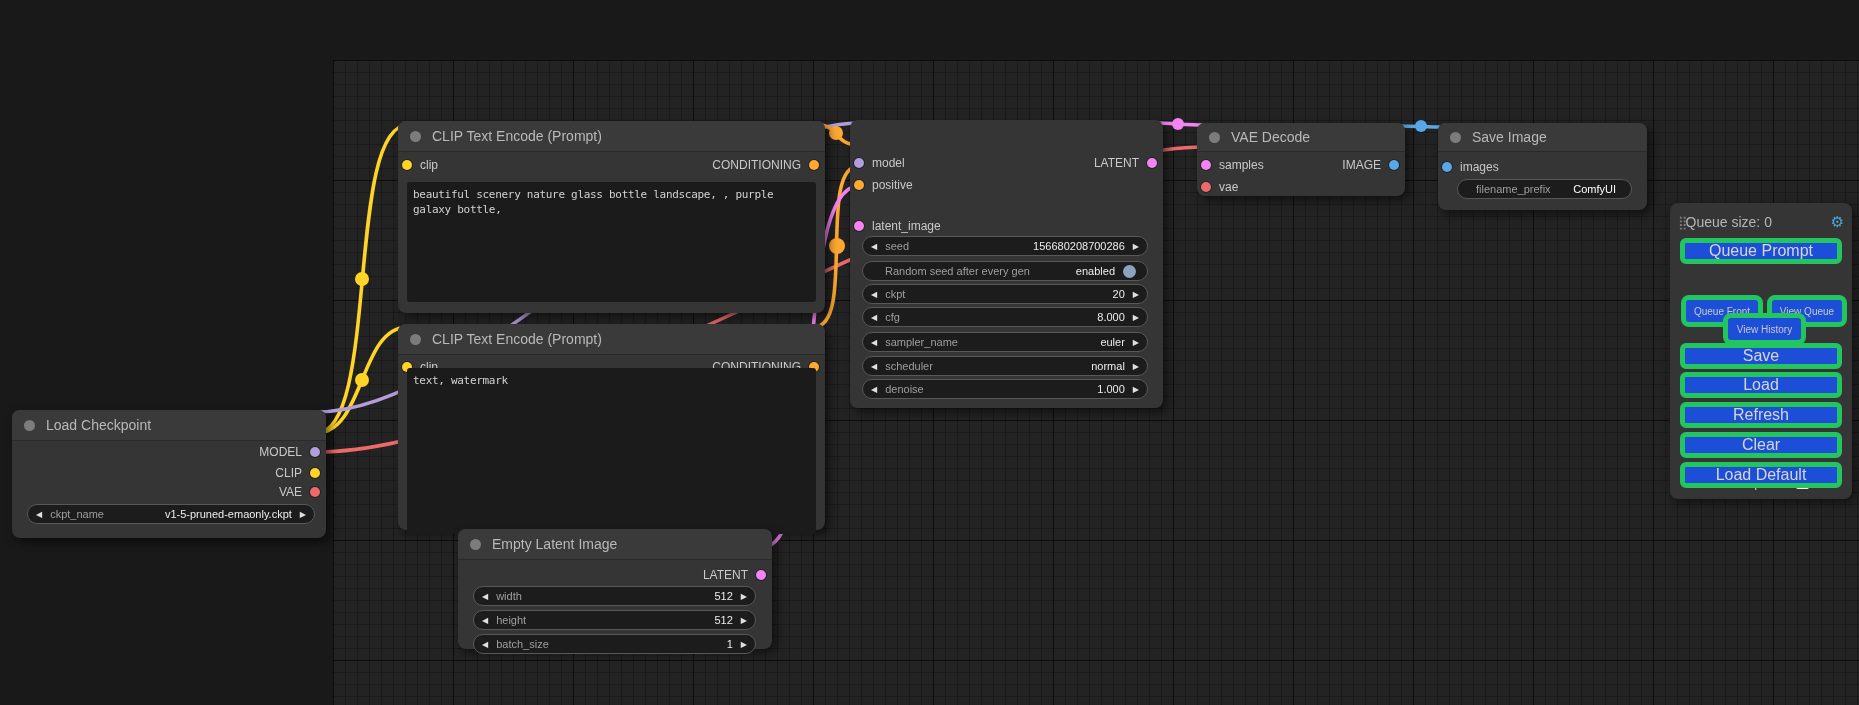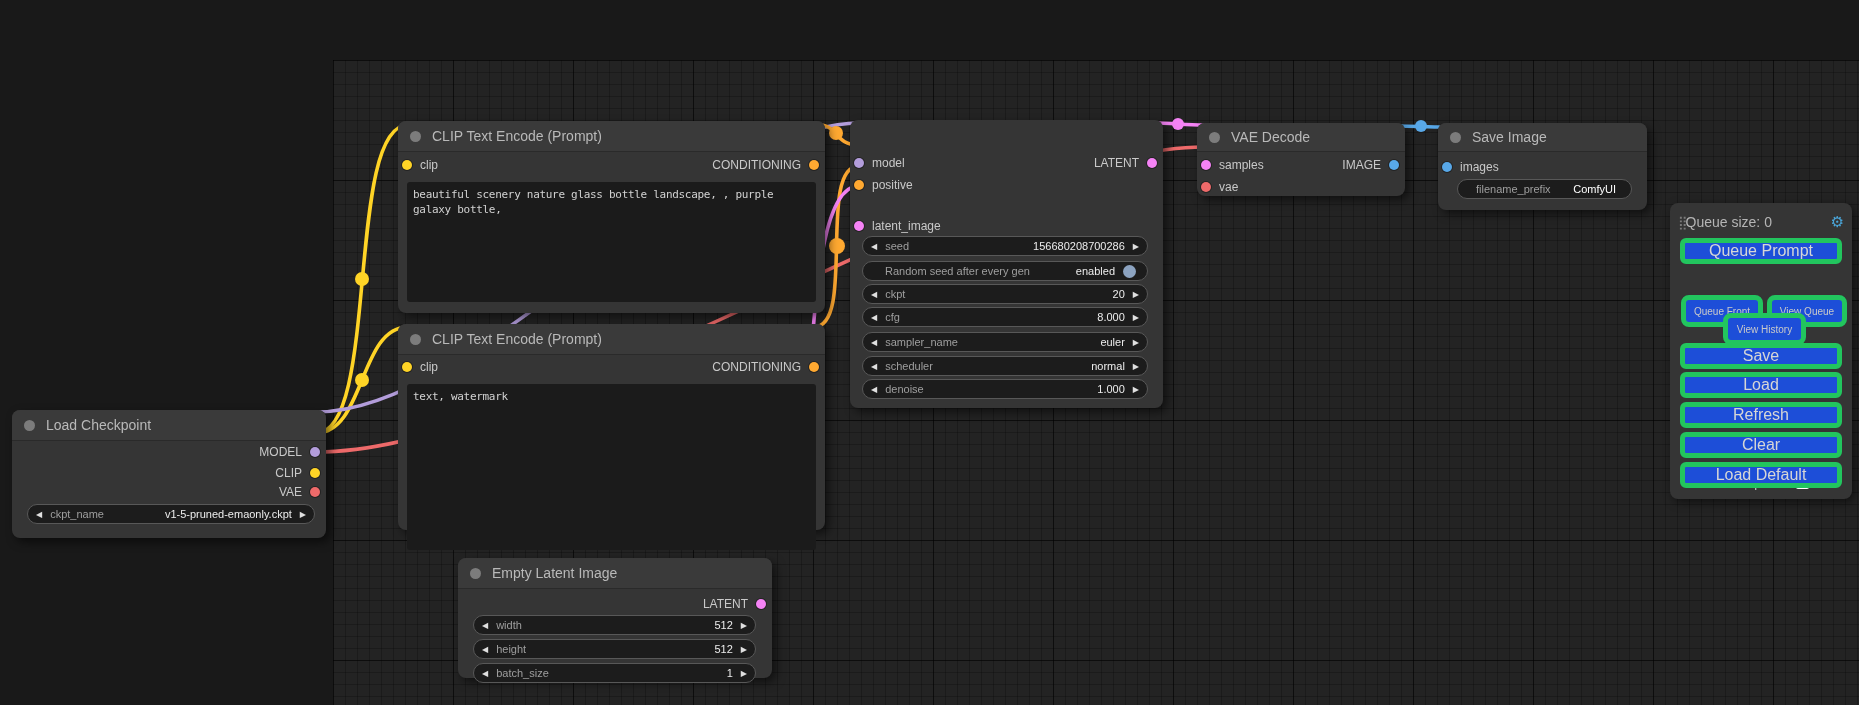--- a/index.html
+++ b/index.html
@@ -121,21 +121,21 @@
     <span class="tdot" style="background-color: rgb(124, 124, 124);"></span>
     <span>CLIP Text Encode (Prompt)</span>
   </div>
   <div class="prow" style="top:33px">
     <span class="pdot in-dot" style="background-color: rgb(255, 212, 38);"></span>
     <span>clip</span>
     <span class="spacer"></span>
     <span>CONDITIONING</span>
     <span class="pdot out-dot" style="background-color: rgb(255, 169, 49);"></span>
   </div>
-  <div class="prompt-text" style="left:9px;top:60px;width:409px;height:166px">text, watermark</div>
+  <div class="prompt-text" style="left:9px;top:44px;width:409px;height:166px">text, watermark</div>
 </div>
 
 <div class="node" style="left:850px;top:80px;width:313px;height:288px">
   <div class="prow" style="top:33px">
     <span class="pdot in-dot" style="background-color: rgb(179, 157, 219);"></span>
     <span>model</span>
     <span class="spacer"></span>
     <span>LATENT</span>
     <span class="pdot out-dot" style="background-color: rgb(245, 131, 245);"></span>
   </div>
@@ -184,21 +184,21 @@
     <span class="warrow">▶</span>
   </div>
   <div class="widget" style="left:12px;top:259px;width:286px">
     <span class="warrow">◀</span>
     <span class="wlabel">denoise</span>
     <span class="wvalue">1.000</span>
     <span class="warrow">▶</span>
   </div>
 </div>
 
-<div class="node" style="left:458px;top:518px;width:314px;height:120px">
+<div class="node" style="left:458px;top:489px;width:314px;height:120px">
   <div class="ntitle">
     <span class="tdot" style="background-color: rgb(124, 124, 124);"></span>
     <span>Empty Latent Image</span>
   </div>
   <div class="prow" style="top:36px">
     <span class="spacer"></span>
     <span>LATENT</span>
     <span class="pdot out-dot" style="background-color: rgb(245, 131, 245);"></span>
   </div>
   <div class="widget" style="left:15px;top:57px;width:283px">

